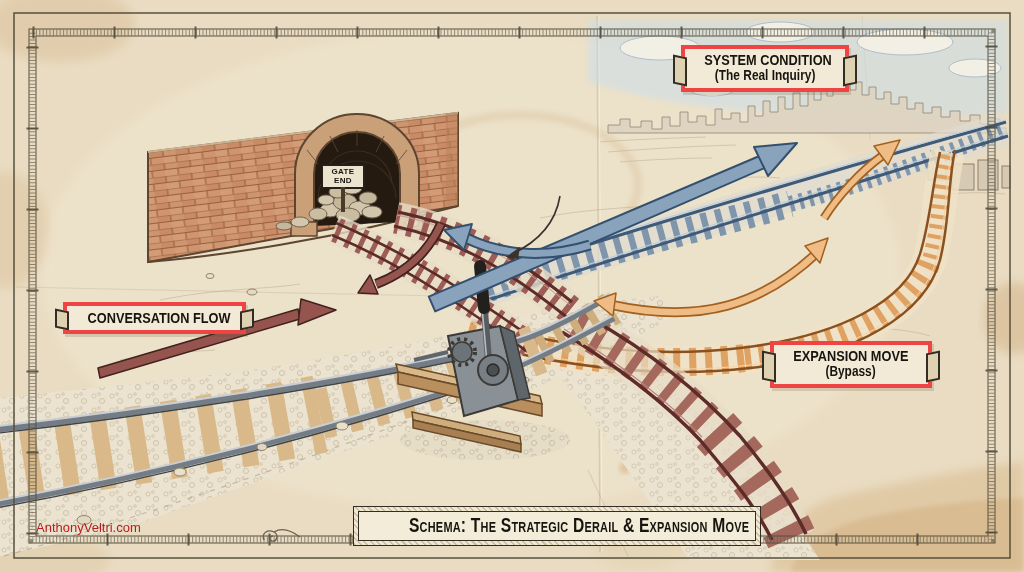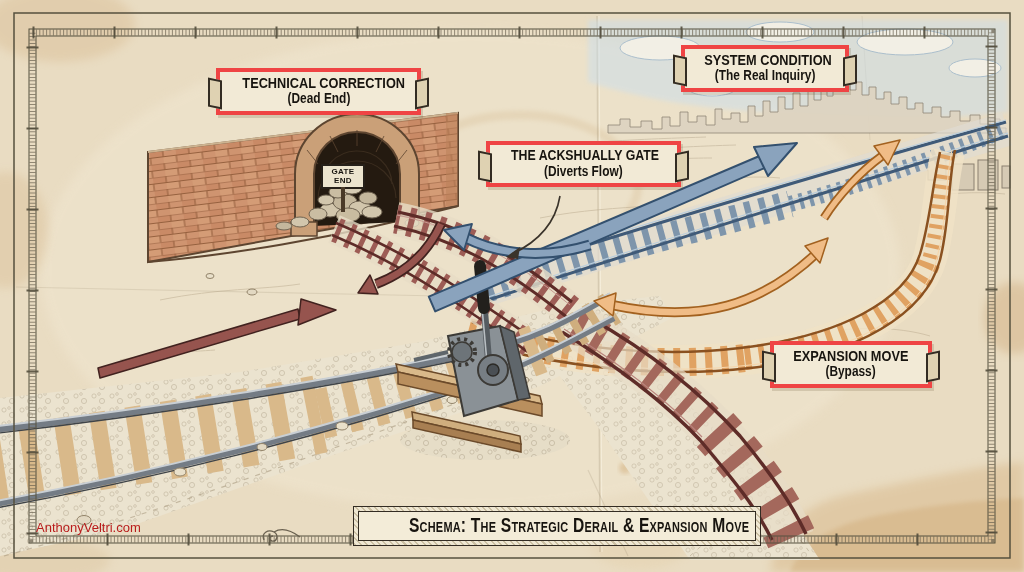--- a/index.html
+++ b/index.html
@@ -295,35 +295,30 @@
   </g>
 </svg>
 
 <div class="overlay">
 
   <div class="sign">
     <span>GATE</span>
     <span>END</span>
   </div>
 
-  <div class="banner b-tc">
-    <span class="l1"><span class="cond">TECHNICAL CORRECTION</span></span>
-    <span class="l2"><span class="cond">(Dead End)</span></span>
-  </div>
 
   <div class="banner b-sc">
     <span class="l1"><span class="cond">SYSTEM CONDITION</span></span>
     <span class="l2"><span class="cond">(The Real Inquiry)</span></span>
   </div>
 
-  <div class="banner b-ag">
-    <span class="l1"><span class="cond">THE ACKSHUALLY GATE</span></span>
-    <span class="l2"><span class="cond">(Diverts Flow)</span></span>
-  </div>
-
+
+  <div class="banner b-cf">
+    <span class="l1"><span class="cond">CONVERSATION FLOW</span></span>
+  </div>
 
   <div class="banner b-em">
     <span class="l1"><span class="cond">EXPANSION MOVE</span></span>
     <span class="l2"><span class="cond">(Bypass)</span></span>
   </div>
 
   <div class="title-box">
     <div class="title-inner">
       <span class="title-text">Schema: The Strategic Derail &amp; Expansion Move</span>
     </div>

